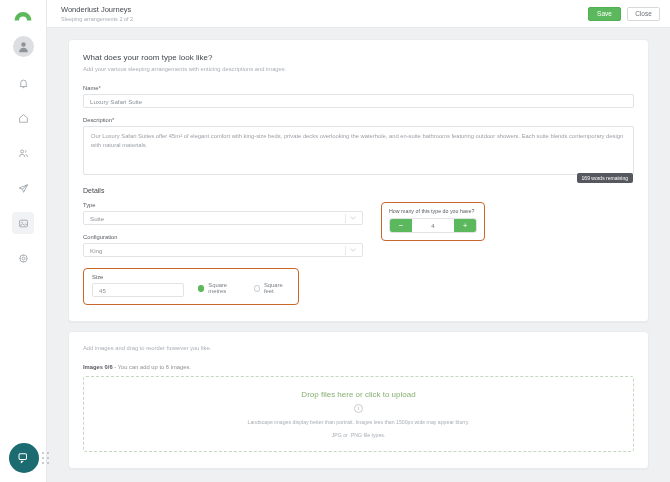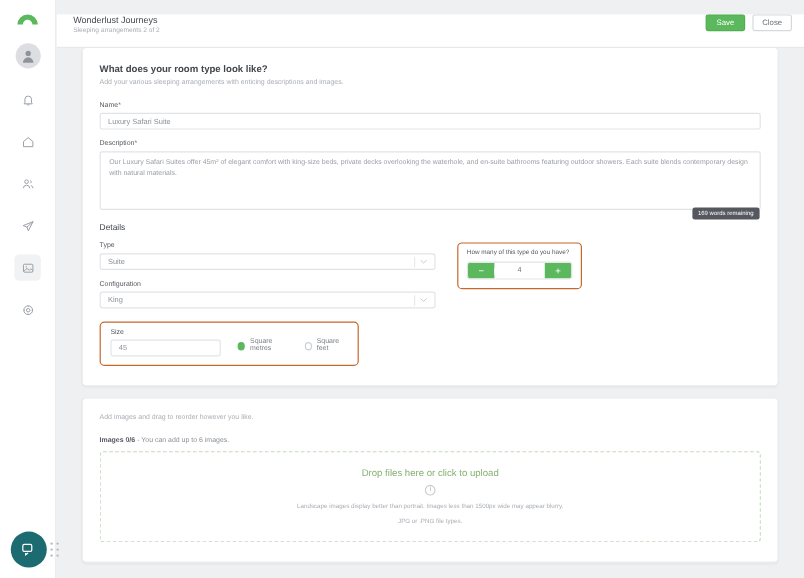--- a/index.html
+++ b/index.html
@@ -41,23 +41,23 @@
   }
   #drag-dots {
     position:absolute; left:42px; bottom:16px; width:9px; height:14px; z-index:9;
     display:grid; grid-template-columns:repeat(2,3px); grid-template-rows:repeat(3,3px);
     gap:2px;
   }
   #drag-dots i { display:block; width:2px; height:2px; background:#b9bdc2; border-radius:50%; }
 
   
   #topbar {
-    position:absolute; left:47px; top:12px; right:0; height:28px;
+    position:absolute; left:47px; top:0; right:0; height:28px;
     background:#fff; border-bottom:1px solid #e6e8ea;
-    display:flex; padding:0 10px; z-index:5;
+    display:flex; align-items:center; padding:0 10px; z-index:5;
   }
   #title-block { flex:1; padding-left:4px; }
   #app-title { font-size:7.5px; color:#44484d; line-height:10px; }
   #app-sub { font-size:5.5px; color:#a8adb3; line-height:8px; }
   .tb-btn {
     height:14px; min-width:33px; border-radius:2px; font-size:6.5px;
     display:flex; align-items:center; justify-content:center; margin-left:6px;
     border:1px solid transparent; padding:0 7px;
   }
   #save-btn { background:#5cb85c; color:#fff; border-color:#4fae4f; }
@@ -66,21 +66,21 @@
   
   #page {
     position:absolute; left:47px; top:28px; right:0; bottom:0;
     overflow:hidden; padding:11px 21px 0 21px;
   }
   .card {
     background:#fff; border-radius:4px; border:1px solid #e9ebed;
     box-shadow:0 1px 1px rgba(0,0,0,.03);
     padding:13px 14px 16px 14px; margin-bottom:9px;
   }
-  .card-h { font-size:8px; color:#41464b; margin-bottom:4px;font-weight:bold; }
+  .card-h { font-size:8px; color:#41464b; margin-bottom:4px; }
   .card-sub { font-size:5.8px; color:#a9aeb4; margin-bottom:13px; }
 
   .lbl { font-size:5.8px; color:#55595f; margin-bottom:3px; }
   .req { color:#6b7076; }
   .field {
     width:100%; border:1px solid #e1e4e7; border-radius:2px;
     background:#fff; font-size:6.2px; color:#8d9298;
     padding:4px 6px; height:14px; display:flex; align-items:center;
   }
   .fgroup { margin-bottom:9px; }

